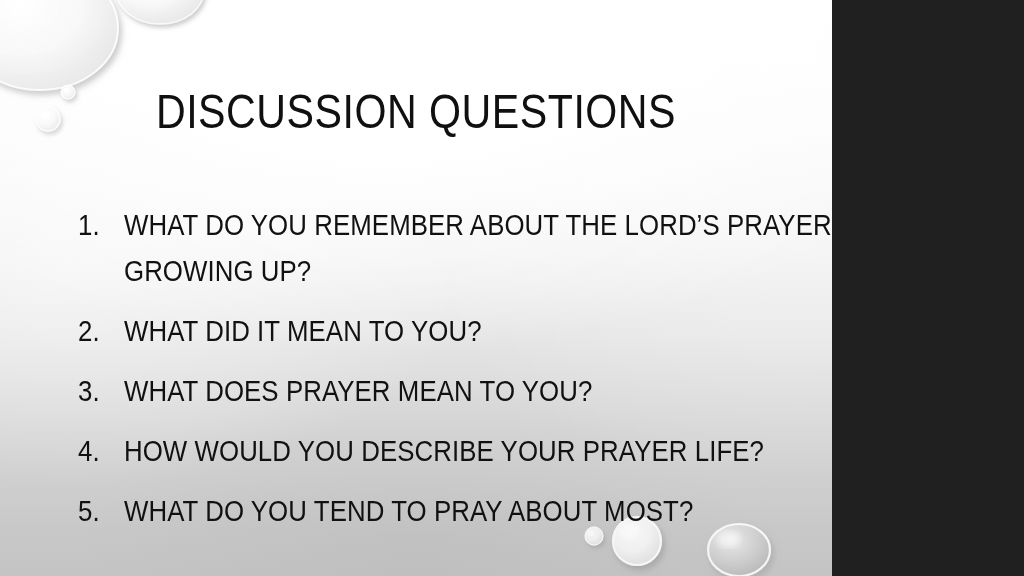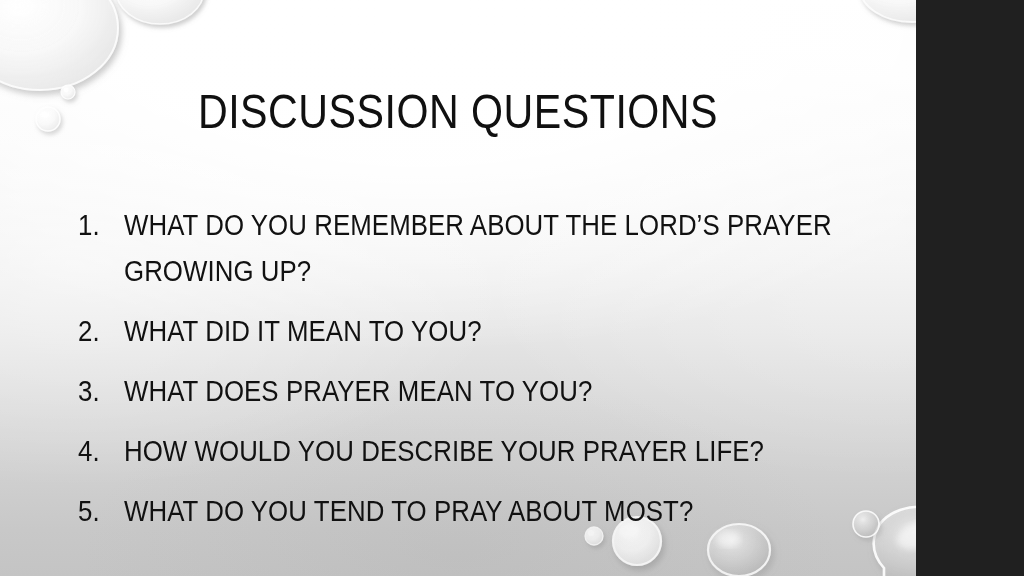--- a/index.html
+++ b/index.html
@@ -3,21 +3,21 @@
 <meta charset="utf-8">
 <title>Discussion Questions</title>
 <style>
   html, body {
     margin: 0;
     padding: 0;
     background: #202020;
   }
   .slide {
     position: relative;
-    width: 916px;
+    width: 832px;
     height: 576px;
     overflow: hidden;
     font-family: "Liberation Sans", sans-serif;
     background-color: #fde047;
   }
   
   .bg-base {
     position: absolute;
     inset: 0;
     background:

